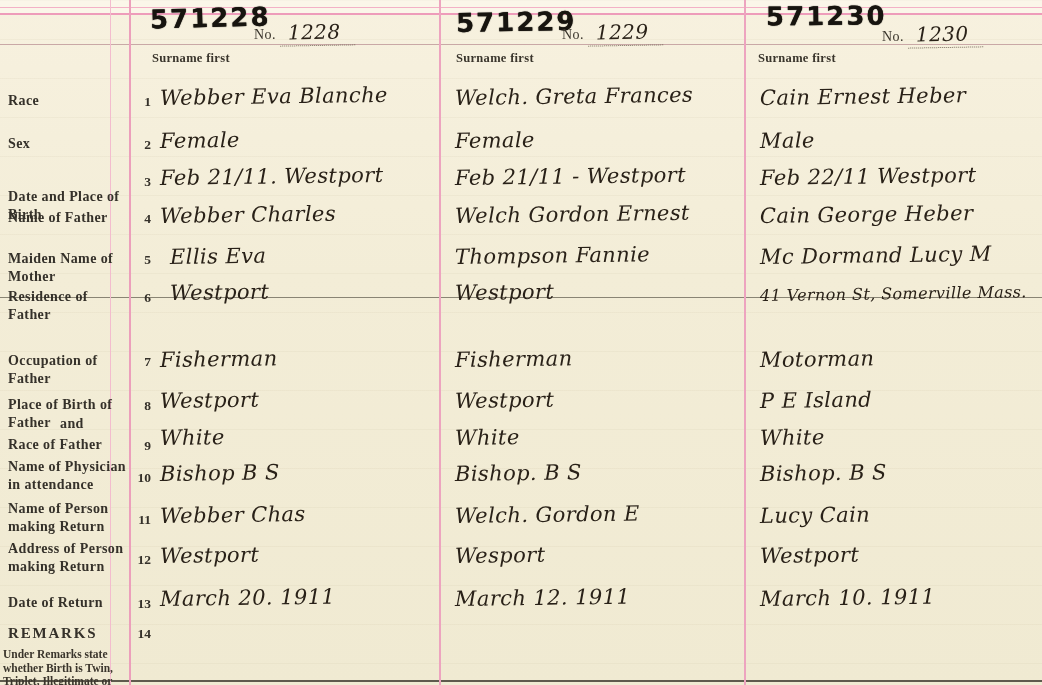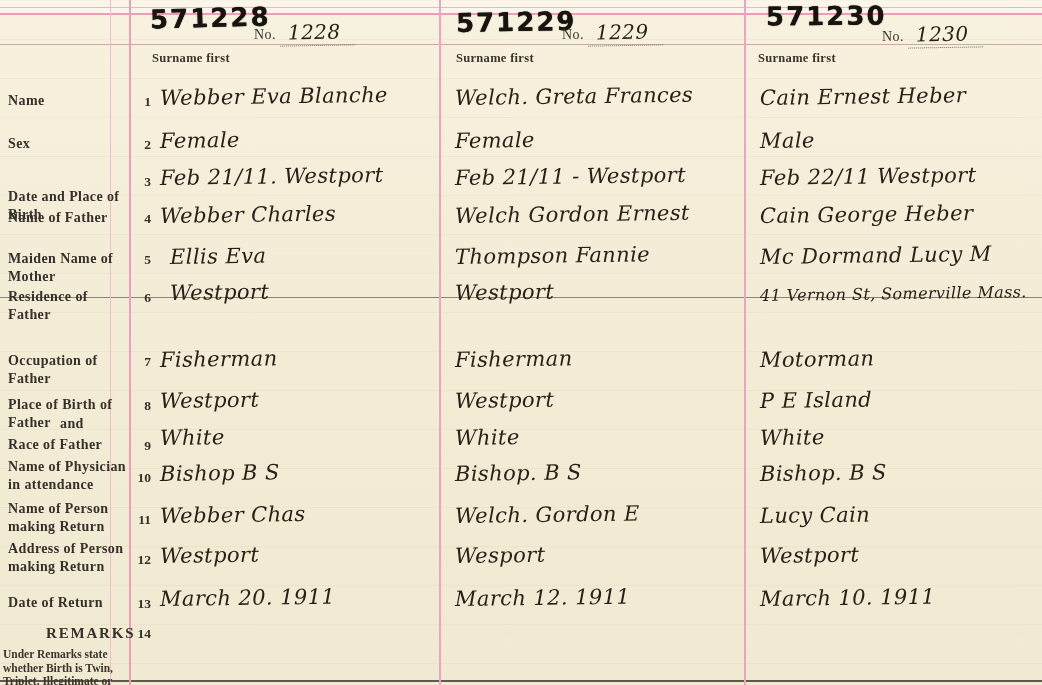--- a/index.html
+++ b/index.html
@@ -24,21 +24,21 @@
   .v-b{ left:129px; width:2px; background:#ec9fbb; }
   .v-c{ left:439px; width:2px; background:#eda4bf; }
   .v-d{ left:744px; width:2px; background:#eda4bf; }
 
   
   .plabel{
     position:absolute; left:8px; width:122px;
     font-family:"Liberation Serif", serif; font-weight:bold;
     font-size:14px; line-height:1.3; color:#35312a; letter-spacing:.4px;
   }
-  .remarks{ font-size:15px; letter-spacing:1.8px;margin-left:38px; }
+  .remarks{ font-size:15px; letter-spacing:1.8px; }
   .conj{ left:60px; width:40px; }
   .footnote{
     position:absolute; left:3px; top:648px; width:130px;
     font-family:"Liberation Serif", serif; font-weight:bold;
     font-size:11.5px; line-height:1.18; color:#3a352c;
   }
   .rownum{
     position:absolute; left:131px; width:20px; text-align:right;
     font-family:"Liberation Serif", serif; font-weight:bold;
     font-size:13.5px; color:#35312a;
@@ -98,21 +98,21 @@
   <div class="hline h-top1"></div>
   <div class="hline h-top2"></div>
   <div class="hline h-head"></div>
   <div class="hline h-mid"></div>
   <div class="hline h-bot"></div>
   <div class="vline v-a"></div>
   <div class="vline v-b"></div>
   <div class="vline v-c"></div>
   <div class="vline v-d"></div>
 
-  <div class="plabel" style="top:92px">Name</div>
+  <div class="plabel" style="top:92px">Race</div>
   <div class="plabel" style="top:135px">Sex</div>
   <div class="plabel" style="top:188px">Date and Place of Birth</div>
   <div class="plabel" style="top:209px">Name of Father</div>
   <div class="plabel" style="top:288px">Residence of Father</div>
   <div class="plabel" style="top:250px">Maiden Name of Mother</div>
   <div class="plabel" style="top:352px">Occupation of Father</div>
   <div class="plabel" style="top:396px">Place of Birth of Father</div>
   <div class="plabel conj" style="top:415px">and</div>
   <div class="plabel" style="top:436px">Race of Father</div>
   <div class="plabel" style="top:458px">Name of Physician in attendance</div>

